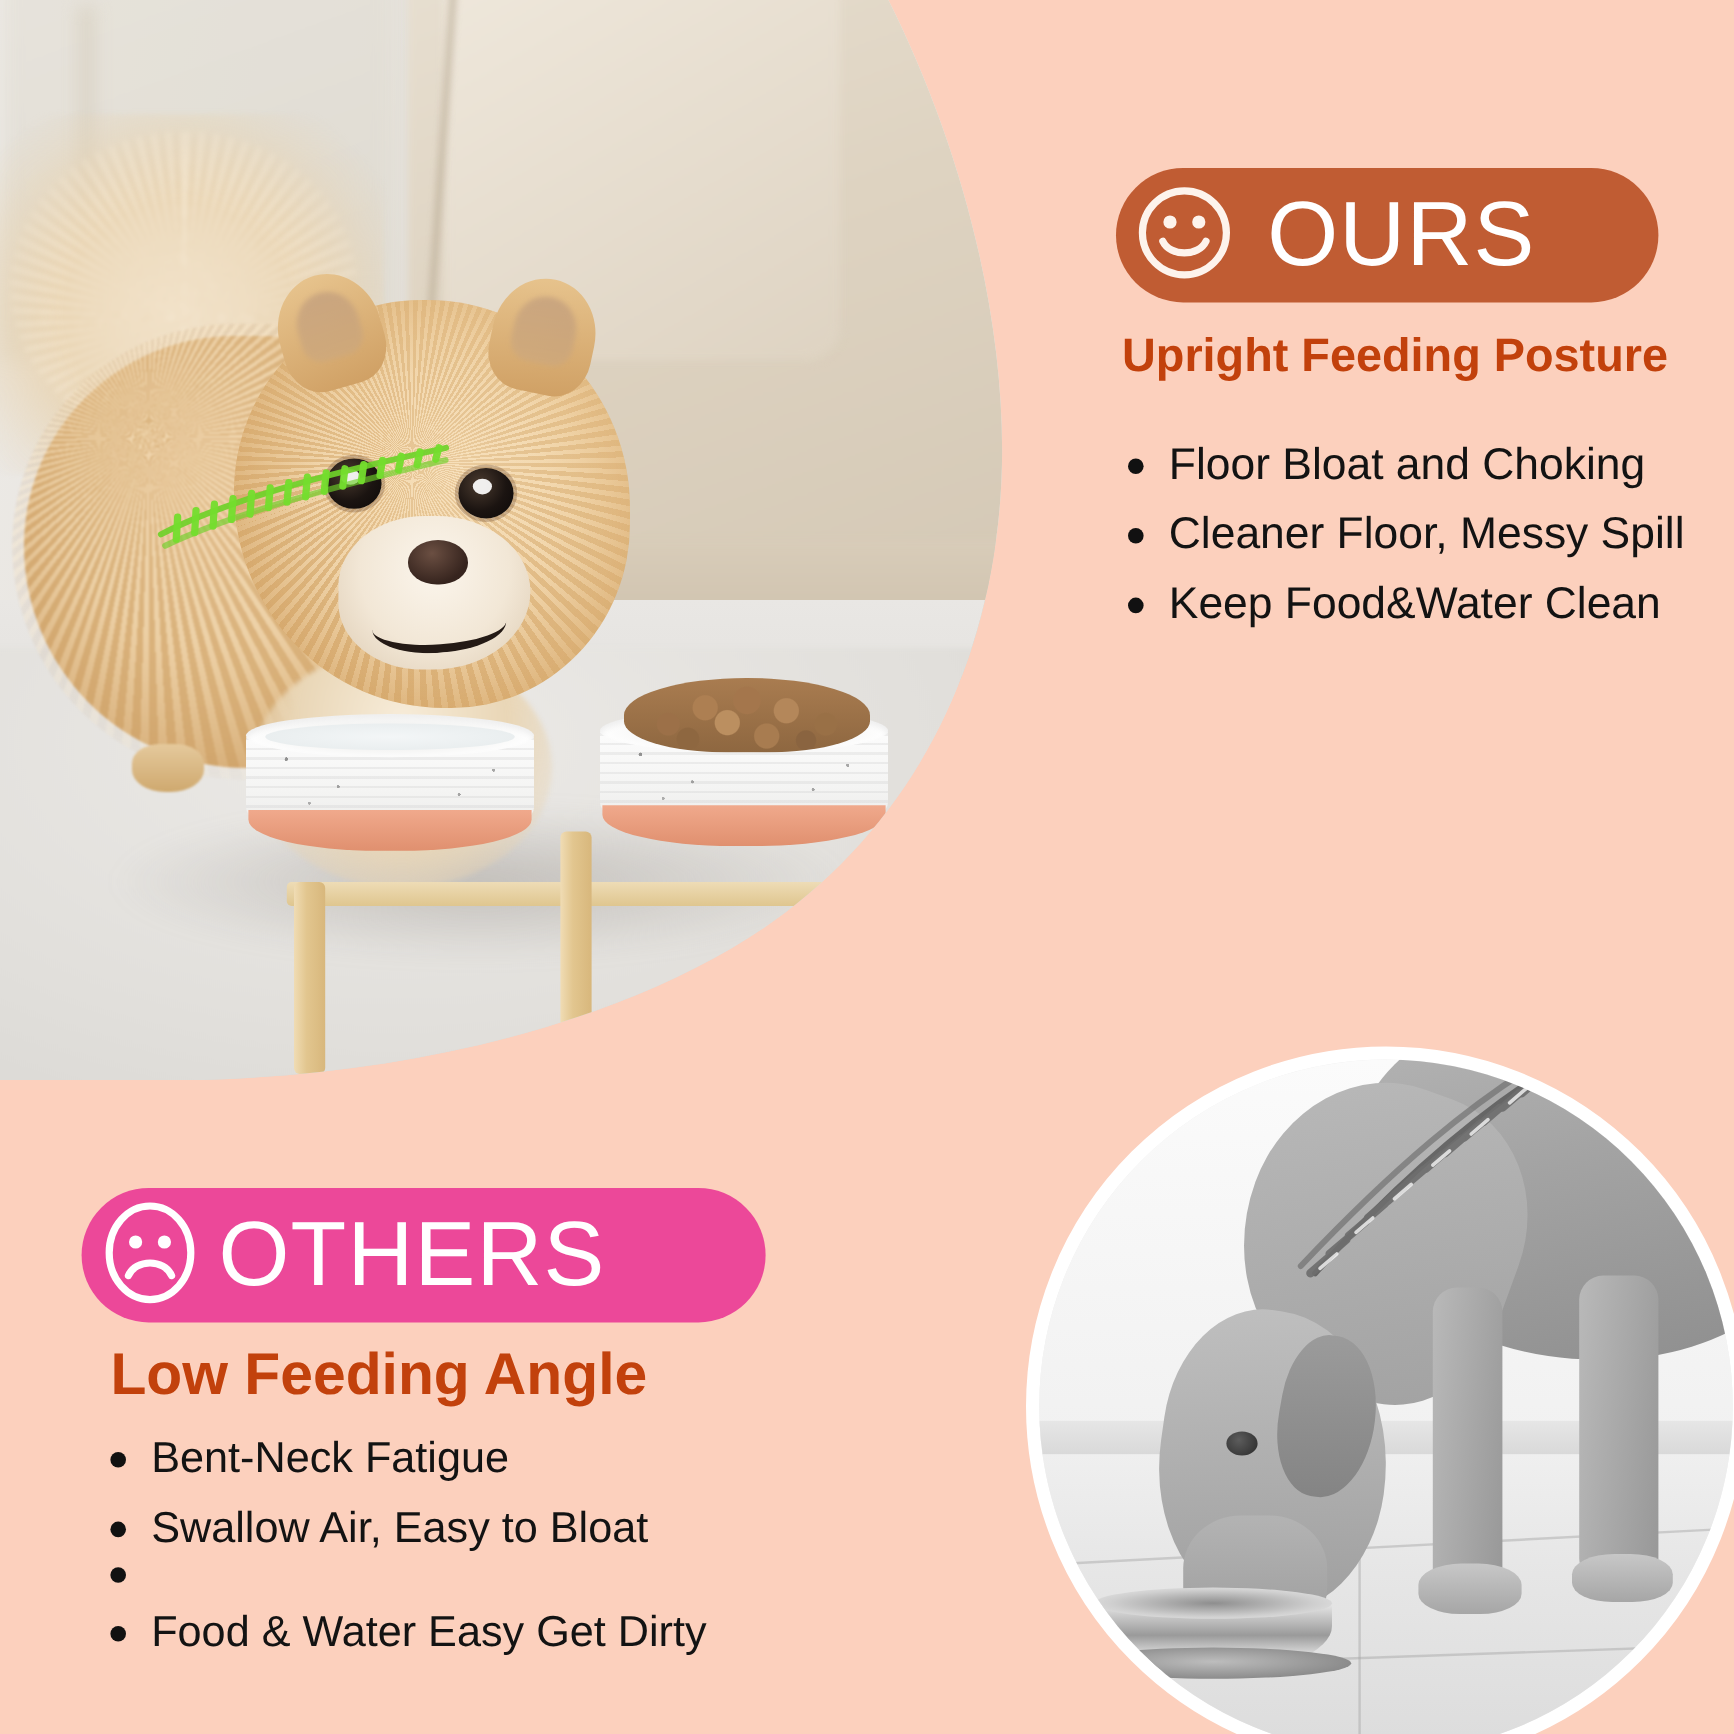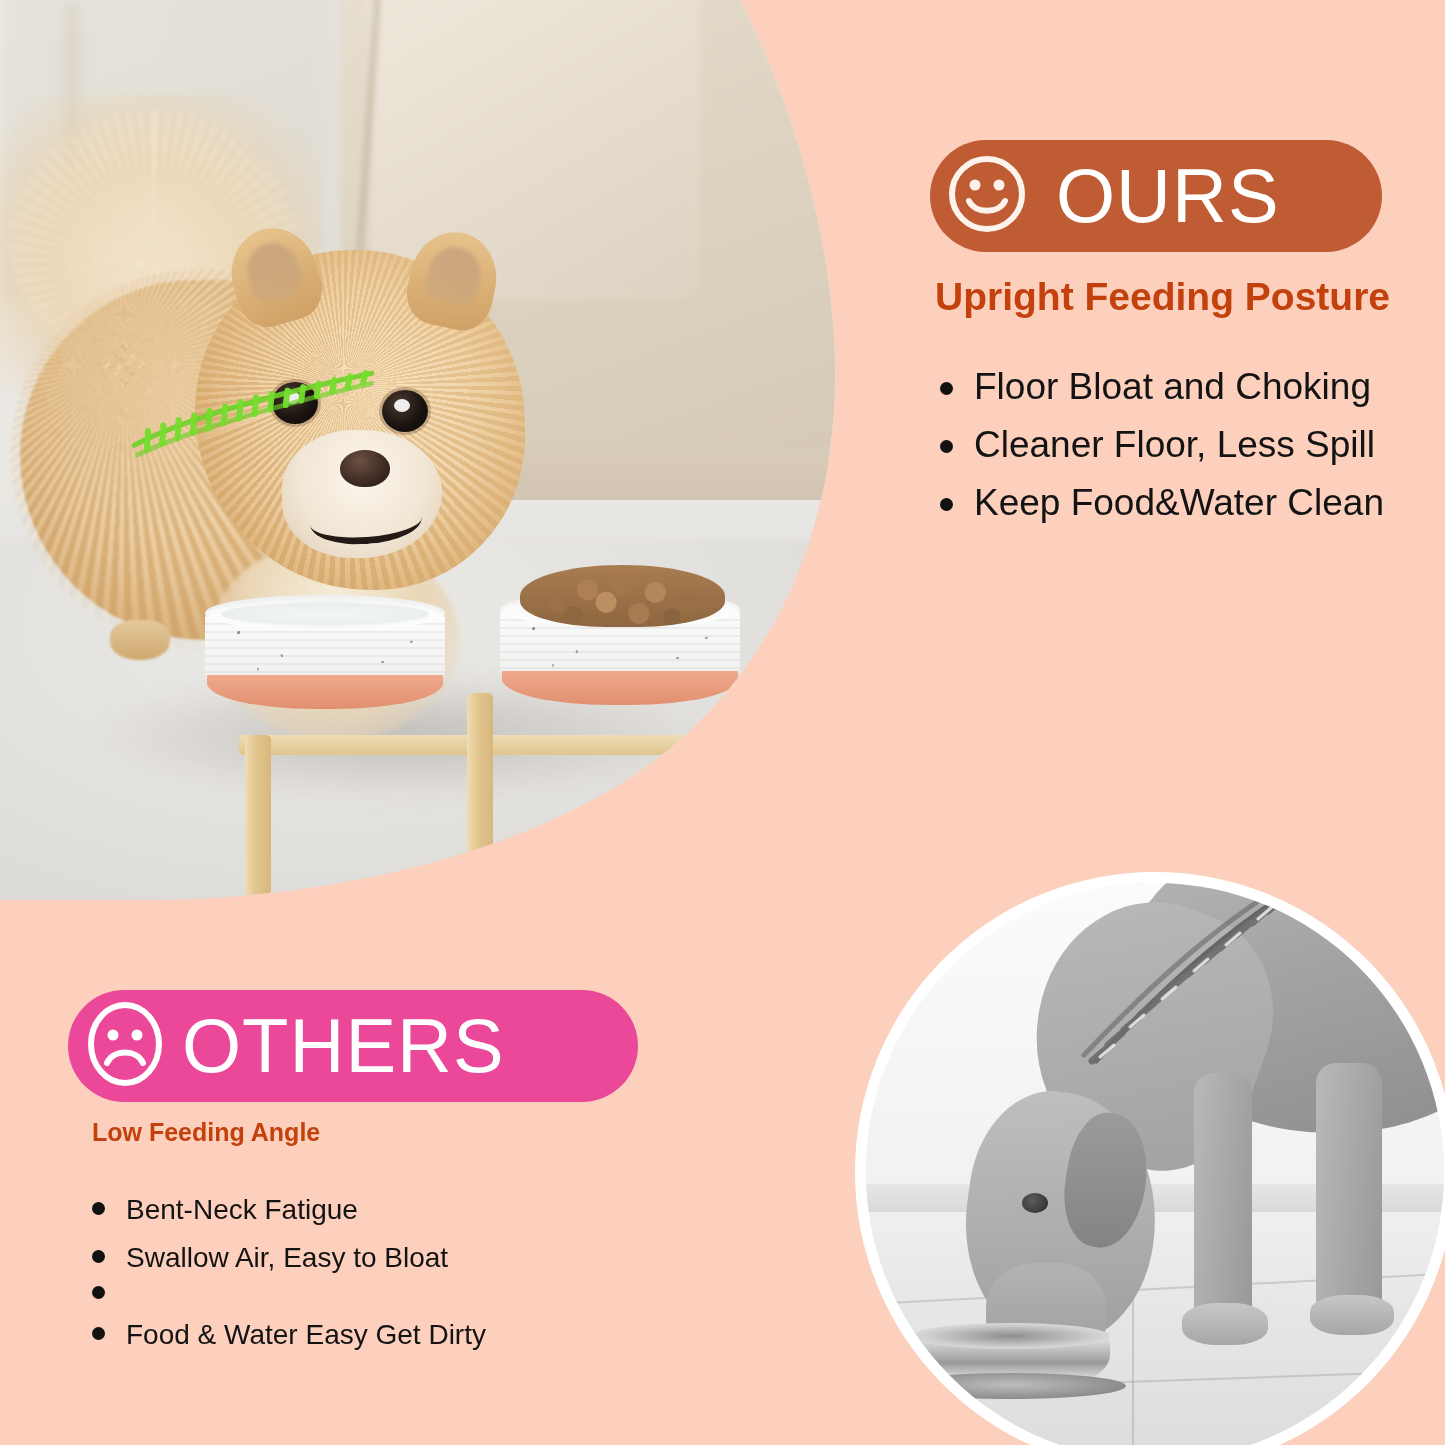--- a/index.html
+++ b/index.html
@@ -361,36 +361,36 @@
     background:#ec4899;
   }
   #badge-others .badge-label { font-size:76px; margin-left:14px; }
 
   .section-heading {
     position:absolute;
     color:#c2410c;
     font-weight:bold;
   }
   #heading-ours   { left:935px; top:275px; font-size:39px; }
-  #heading-others { left:92px;  top:1118px; font-size:25px; }
+  #heading-others { left:92px;  top:1118px; font-size:49px; }
 
   .bullets { position:absolute; list-style:none; }
   .bullets li {
     display:flex; align-items:baseline;
     color:#131313;
   }
   .bullets li .dot {
     flex:0 0 auto;
     width:13px; height:13px; border-radius:50%;
     background:#111; margin-right:21px;
     position:relative; top:-4px;
   }
   #bullets-ours   { left:940px; top:366px; font-size:37px; }
   #bullets-ours li { margin-bottom:16px; }
-  #bullets-others { left:92px; top:1194px; font-size:28px; }
+  #bullets-others { left:92px; top:1194px; font-size:36px; }
   #bullets-others li { margin-bottom:16px; }
 </style>
 </head>
 <body>
 
 <div id="stage">
 
   <div class="photo-top">
     <div class="photo-top-inner">
       <div class="room-wall"></div>
@@ -549,21 +549,21 @@
 
   <div class="section-heading" id="heading-ours">Upright Feeding Posture</div>
 
   <ul class="bullets" id="bullets-ours">
     <li>
         <span class="dot"></span>
         <span>Floor Bloat and Choking</span>
       </li>
     <li>
         <span class="dot"></span>
-        <span>Cleaner Floor, Less Spill</span>
+        <span>Cleaner Floor, Messy Spill</span>
       </li>
     <li>
         <span class="dot"></span>
         <span>Keep Food&amp;Water Clean</span>
       </li>
   </ul>
 
   <div class="badge" id="badge-others">
     <span class="face">
       <svg width="86" height="94" viewBox="0 0 86 94">

